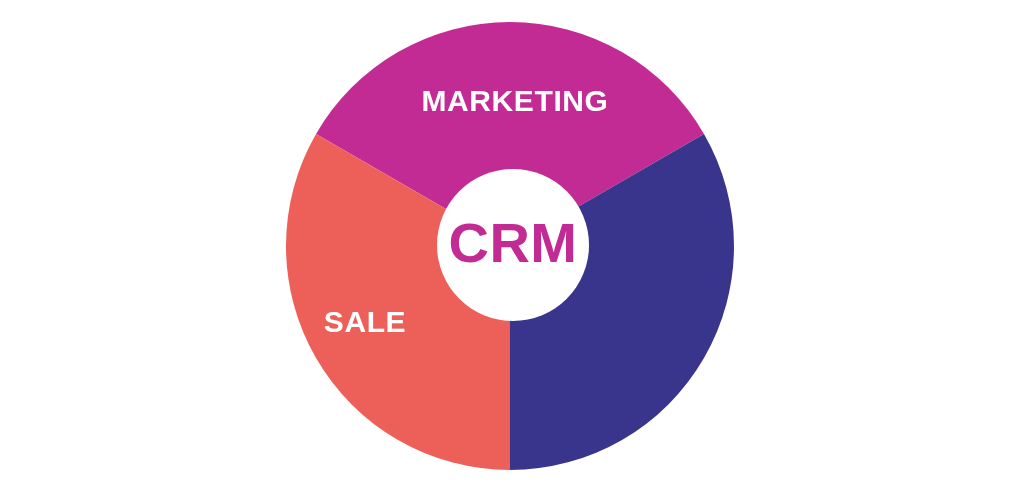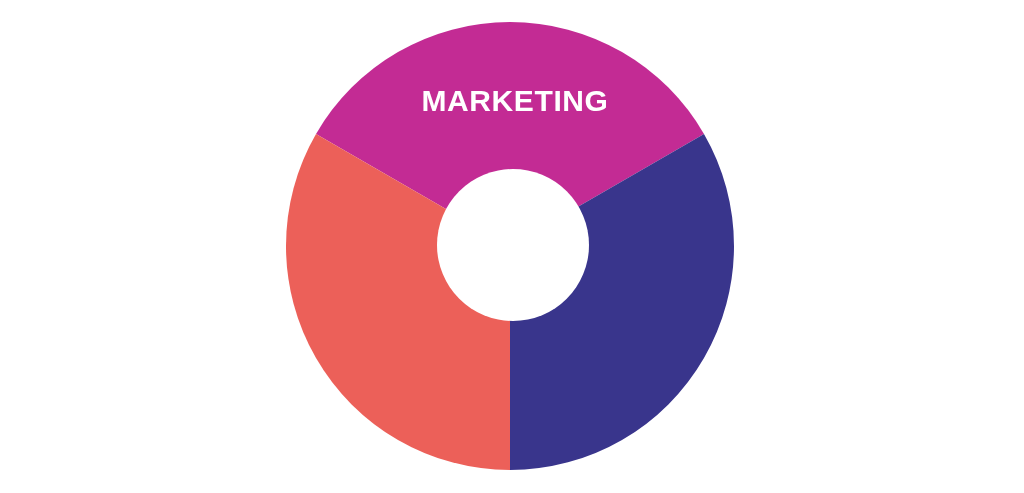--- a/index.html
+++ b/index.html
@@ -78,15 +78,17 @@
     <path id="slice-cskh" fill="#39358C" d="M 510 246 L 703.99 134.00 A 224 224 0 0 1 510.00 470.00 Z"></path>
 
     <path id="slice-sale" fill="#EC6059" d="M 510 246 L 510.00 470.00 A 224 224 0 0 1 316.01 134.00 Z"></path>
 
     <circle id="hub-circle" cx="513" cy="245" r="76" fill="#ffffff"></circle>
   </svg>
 
   <div class="segment-label" id="label-marketing" style="left: 515px; top: 101px; color: rgb(255, 255, 255);">MARKETING</div>
 
 
+  <div class="segment-label" id="label-sale" style="left: 365px; top: 322px; color: rgb(255, 255, 255);">SALE</div>
 
+  <div class="hub-label" style="color: rgb(195, 43, 148);">CRM</div>
 
 </div>
 
 </body></html>

